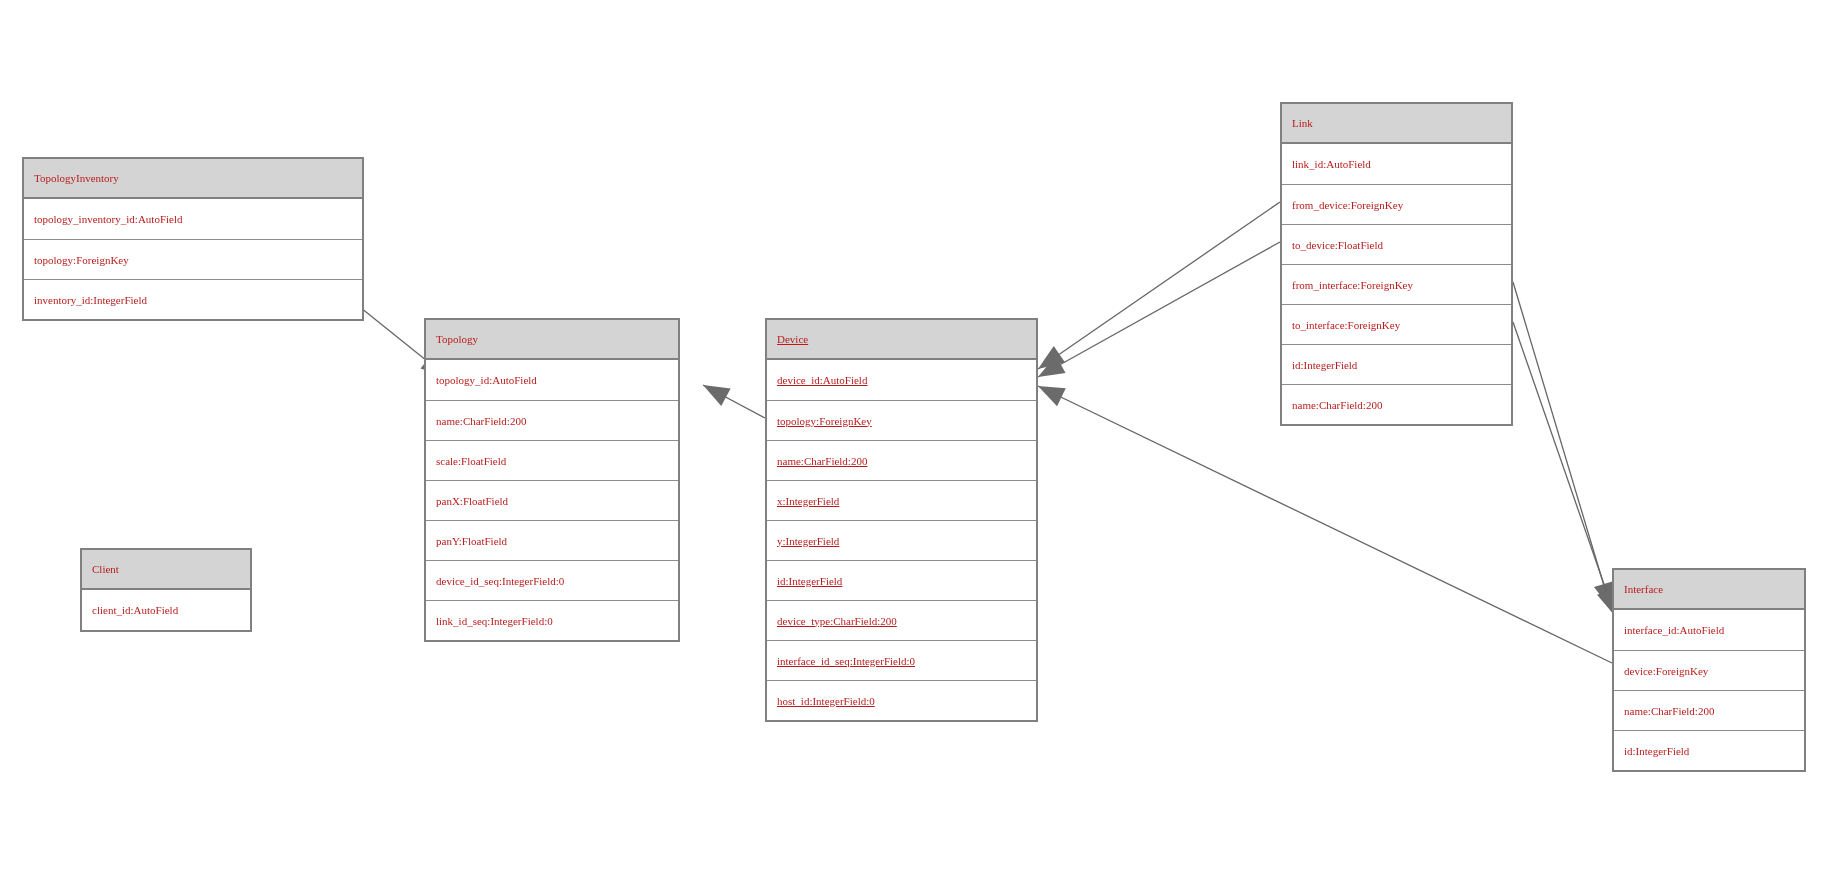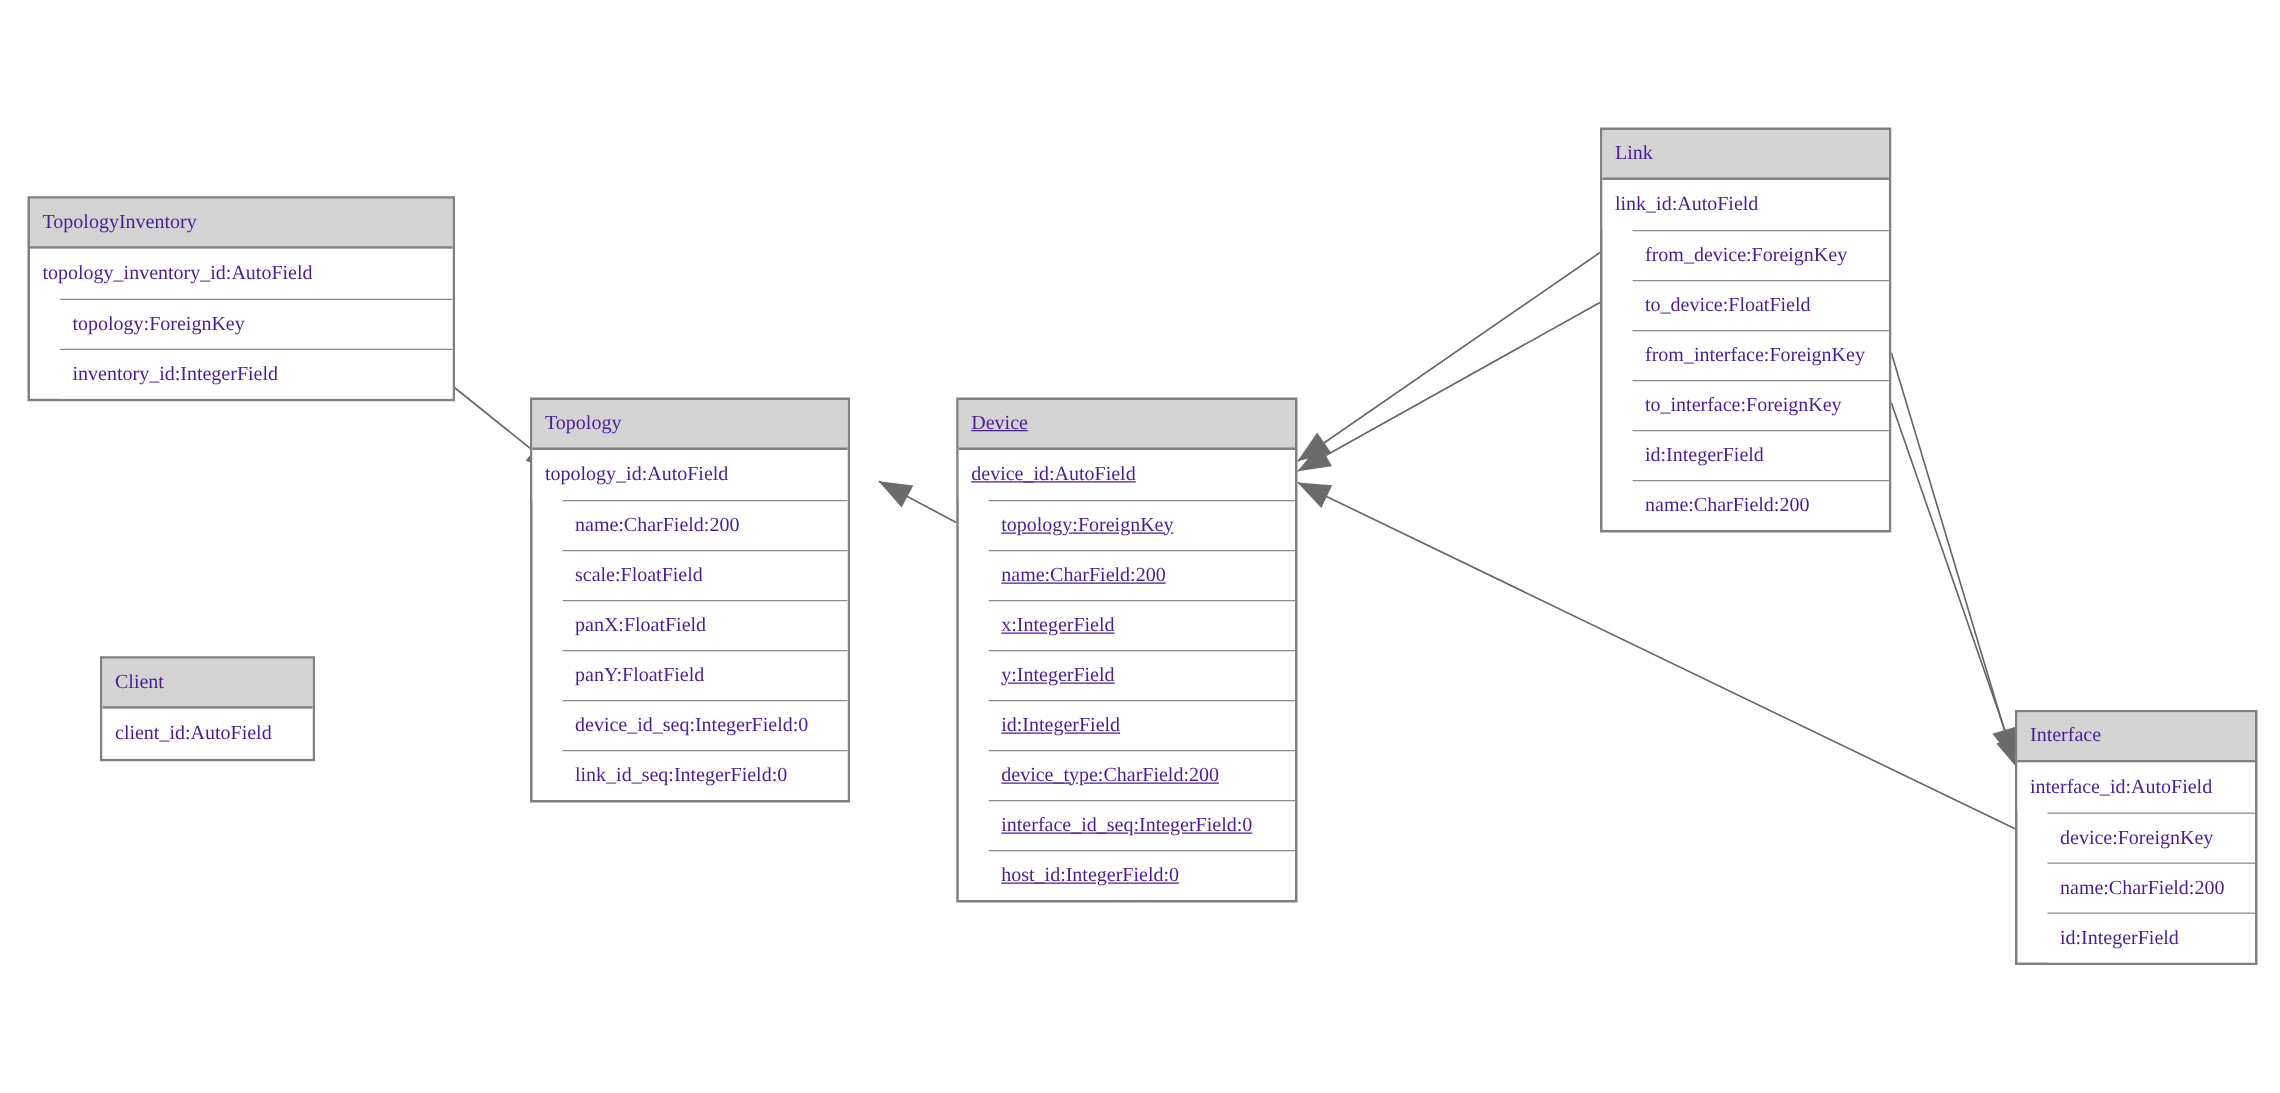--- a/index.html
+++ b/index.html
@@ -20,22 +20,22 @@
     left: 0;
     top: 0;
     pointer-events: none;
   }
   .edge-layer line { pointer-events: stroke; }
   .entity-table {
     position: absolute;
     box-sizing: border-box;
     border: 2px solid #808080;
     background: #ffffff;
-    font-size: 16px;
-    color: #4c1d95;
+    font-size: 11px;
+    color: #b91c1c;
   }
   .entity-header {
     box-sizing: border-box;
     height: 40px;
     background: #d4d4d4;
     border-bottom: 2px solid #808080;
     display: flex;
     align-items: center;
     padding-left: 10px;
     white-space: nowrap;
@@ -44,21 +44,20 @@
     box-sizing: border-box;
     height: 40px;
     background: #ffffff;
     display: flex;
     align-items: center;
     padding-left: 10px;
     white-space: nowrap;
   }
   .entity-row + .entity-row {
     border-top: 1px solid #8c8c8c;
-    margin-left: 24px;
   }
 </style>
 </head>
 <body>
 
 <div class="stage" style="width: 1824px; height: 874px;">
   <svg class="edge-layer" width="1824" height="874">
       <line x1="305" y1="263" x2="447" y2="377" stroke="#666666" stroke-width="1.3"></line>
       <polygon points="447,377 420.4649650080024,368.5210898121597 432.985635492637,352.92516692779026" fill="#6b6b6b"></polygon>
       <line x1="765" y1="418" x2="703" y2="385" stroke="#666666" stroke-width="1.3"></line>
@@ -84,21 +83,21 @@
       <div class="entity-table" style="left: 424px; top: 318px; width: 256px;">
         <div class="entity-header">Topology</div>
         <div class="entity-row">topology_id:AutoField</div>
         <div class="entity-row">name:CharField:200</div>
         <div class="entity-row">scale:FloatField</div>
         <div class="entity-row">panX:FloatField</div>
         <div class="entity-row">panY:FloatField</div>
         <div class="entity-row">device_id_seq:IntegerField:0</div>
         <div class="entity-row">link_id_seq:IntegerField:0</div>
       </div>
-      <div class="entity-table" style="left: 80px; top: 525px; width: 172px;">
+      <div class="entity-table" style="left: 80px; top: 548px; width: 172px;">
         <div class="entity-header">Client</div>
         <div class="entity-row">client_id:AutoField</div>
       </div>
       <div class="entity-table" style="left: 765px; top: 318px; width: 273px; text-decoration: underline;">
         <div class="entity-header">Device</div>
         <div class="entity-row">device_id:AutoField</div>
         <div class="entity-row">topology:ForeignKey</div>
         <div class="entity-row">name:CharField:200</div>
         <div class="entity-row">x:IntegerField</div>
         <div class="entity-row">y:IntegerField</div>

